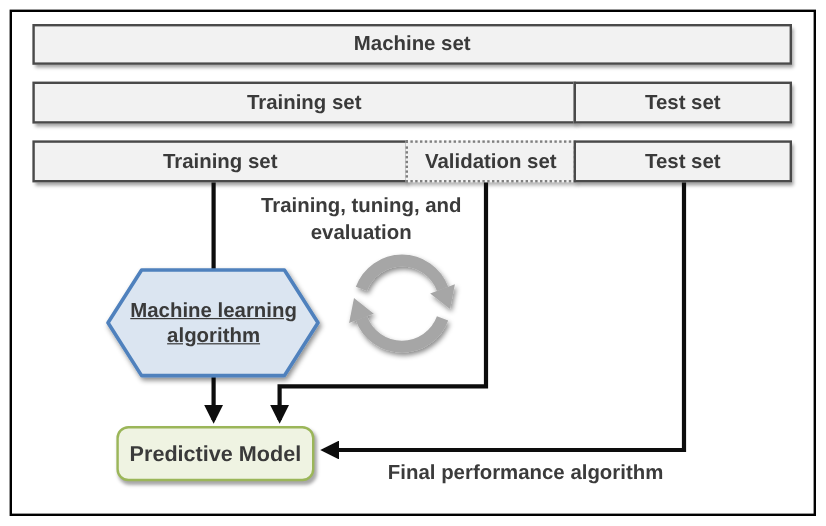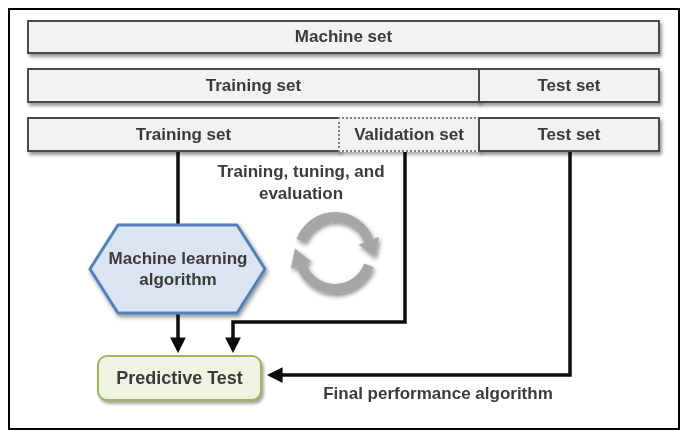--- a/index.html
+++ b/index.html
@@ -26,21 +26,21 @@
   .b-test3{left:478px;top:117px;width:182px;height:35px;}
   svg.connectors{position:absolute;left:0;top:0;pointer-events:none;}
   .annotation{
     position:absolute;font-size:17px;font-weight:bold;color:#3b3b3b;line-height:22px;
   }
   .loop-note{left:194px;top:161px;width:214px;text-align:center;}
   .final-note{left:298px;top:383px;width:280px;text-align:center;}
   .hex-label{
     position:absolute;left:92px;top:227px;width:172px;height:84px;
     display:flex;align-items:center;justify-content:center;text-align:center;
-    font-size:17px;font-weight:bold;color:#3a3a3a;line-height:21px;
+    font-size:17px;font-weight:bold;color:#3a3a3a;line-height:21px;text-decoration:underline;
   }
   .model-box{
     position:absolute;left:97px;top:355px;width:165px;height:46px;
     box-sizing:border-box;background:#eff3e2;border:2px solid #9bb659;border-radius:10px;
     box-shadow:2px 3px 3px rgba(0,0,0,0.35);
     display:flex;align-items:center;justify-content:center;
     font-size:18px;font-weight:bold;color:#3a3a3a;
   }
 </style>
 </head>
@@ -91,18 +91,18 @@
       <path d="M368.8,265.3 A36,36 0 0 1 301.2,265.3" fill="none" stroke="#a6a6a6" stroke-width="10"></path>
       <polygon points="295.0,248.4 290.9,269.1 311.5,261.5" fill="#a6a6a6"></polygon>
     </g>
   </svg>
 
   <div class="annotation loop-note">Training, tuning, and evaluation</div>
 
   <div class="hex-label">Machine learning algorithm</div>
 
   <div class="model-box">
-    <span>Predictive Test</span>
+    <span>Predictive Model</span>
   </div>
 
   <div class="annotation final-note">Final performance algorithm</div>
 
 </div>
 
 </body></html>

